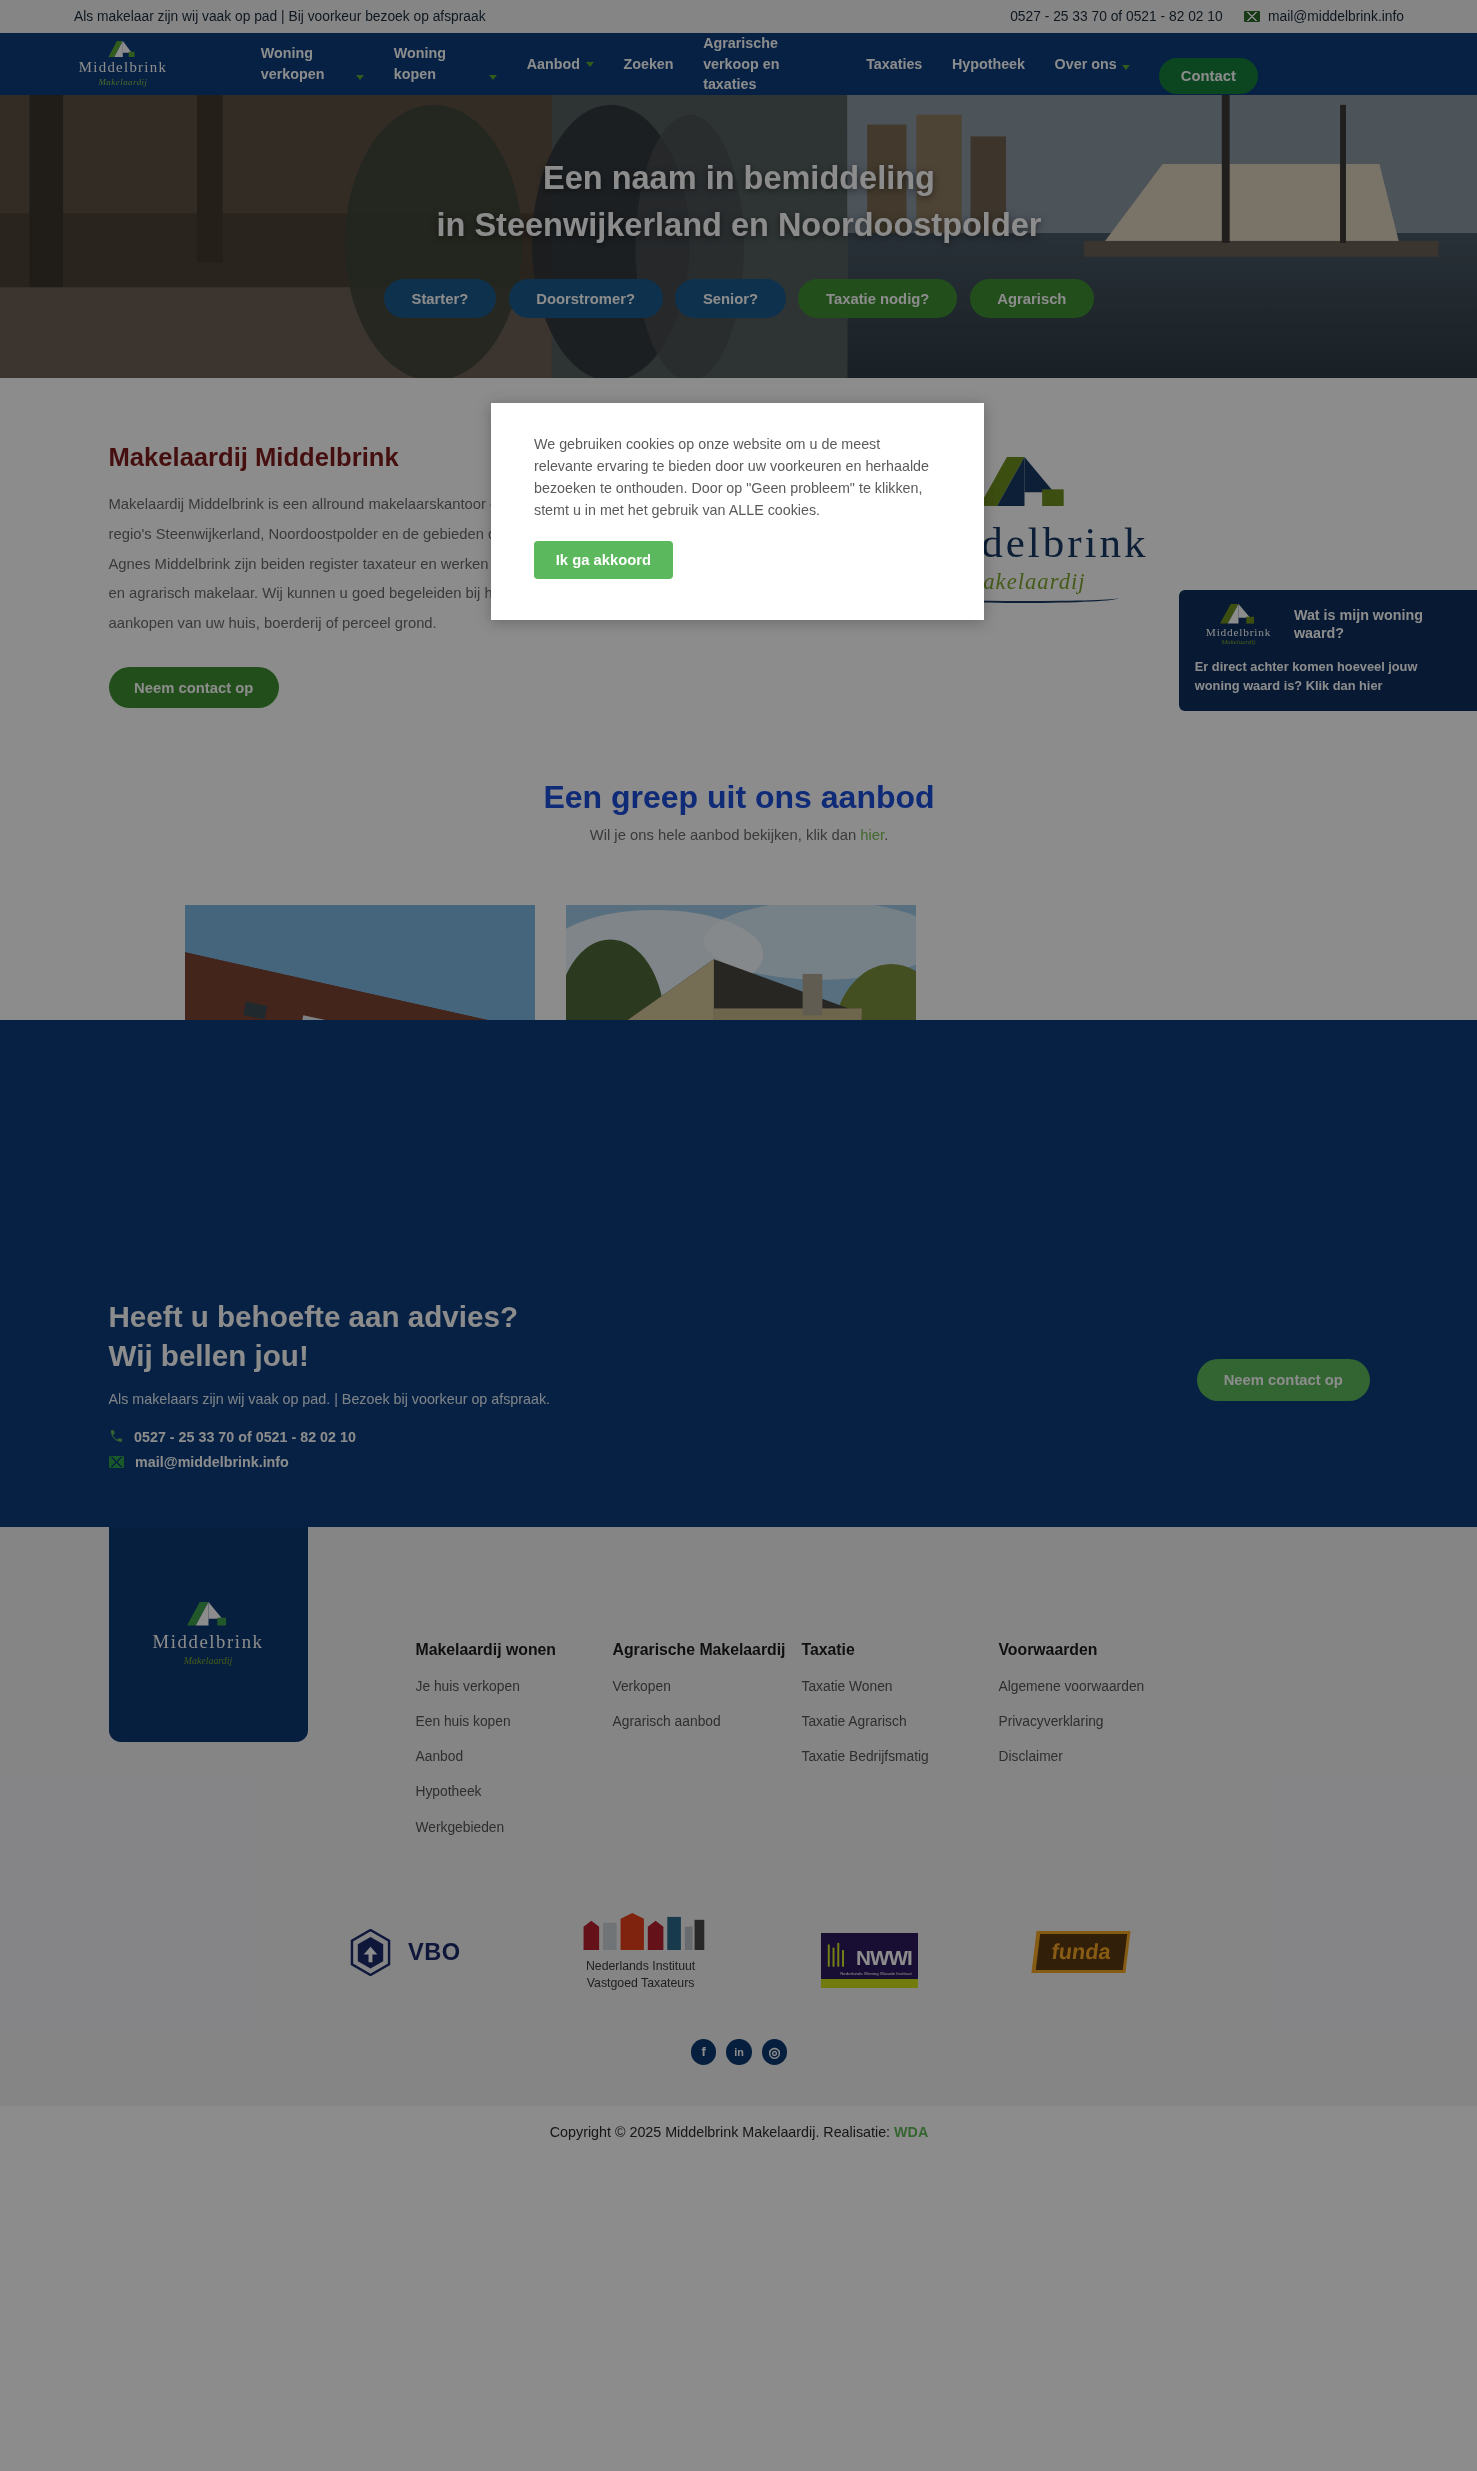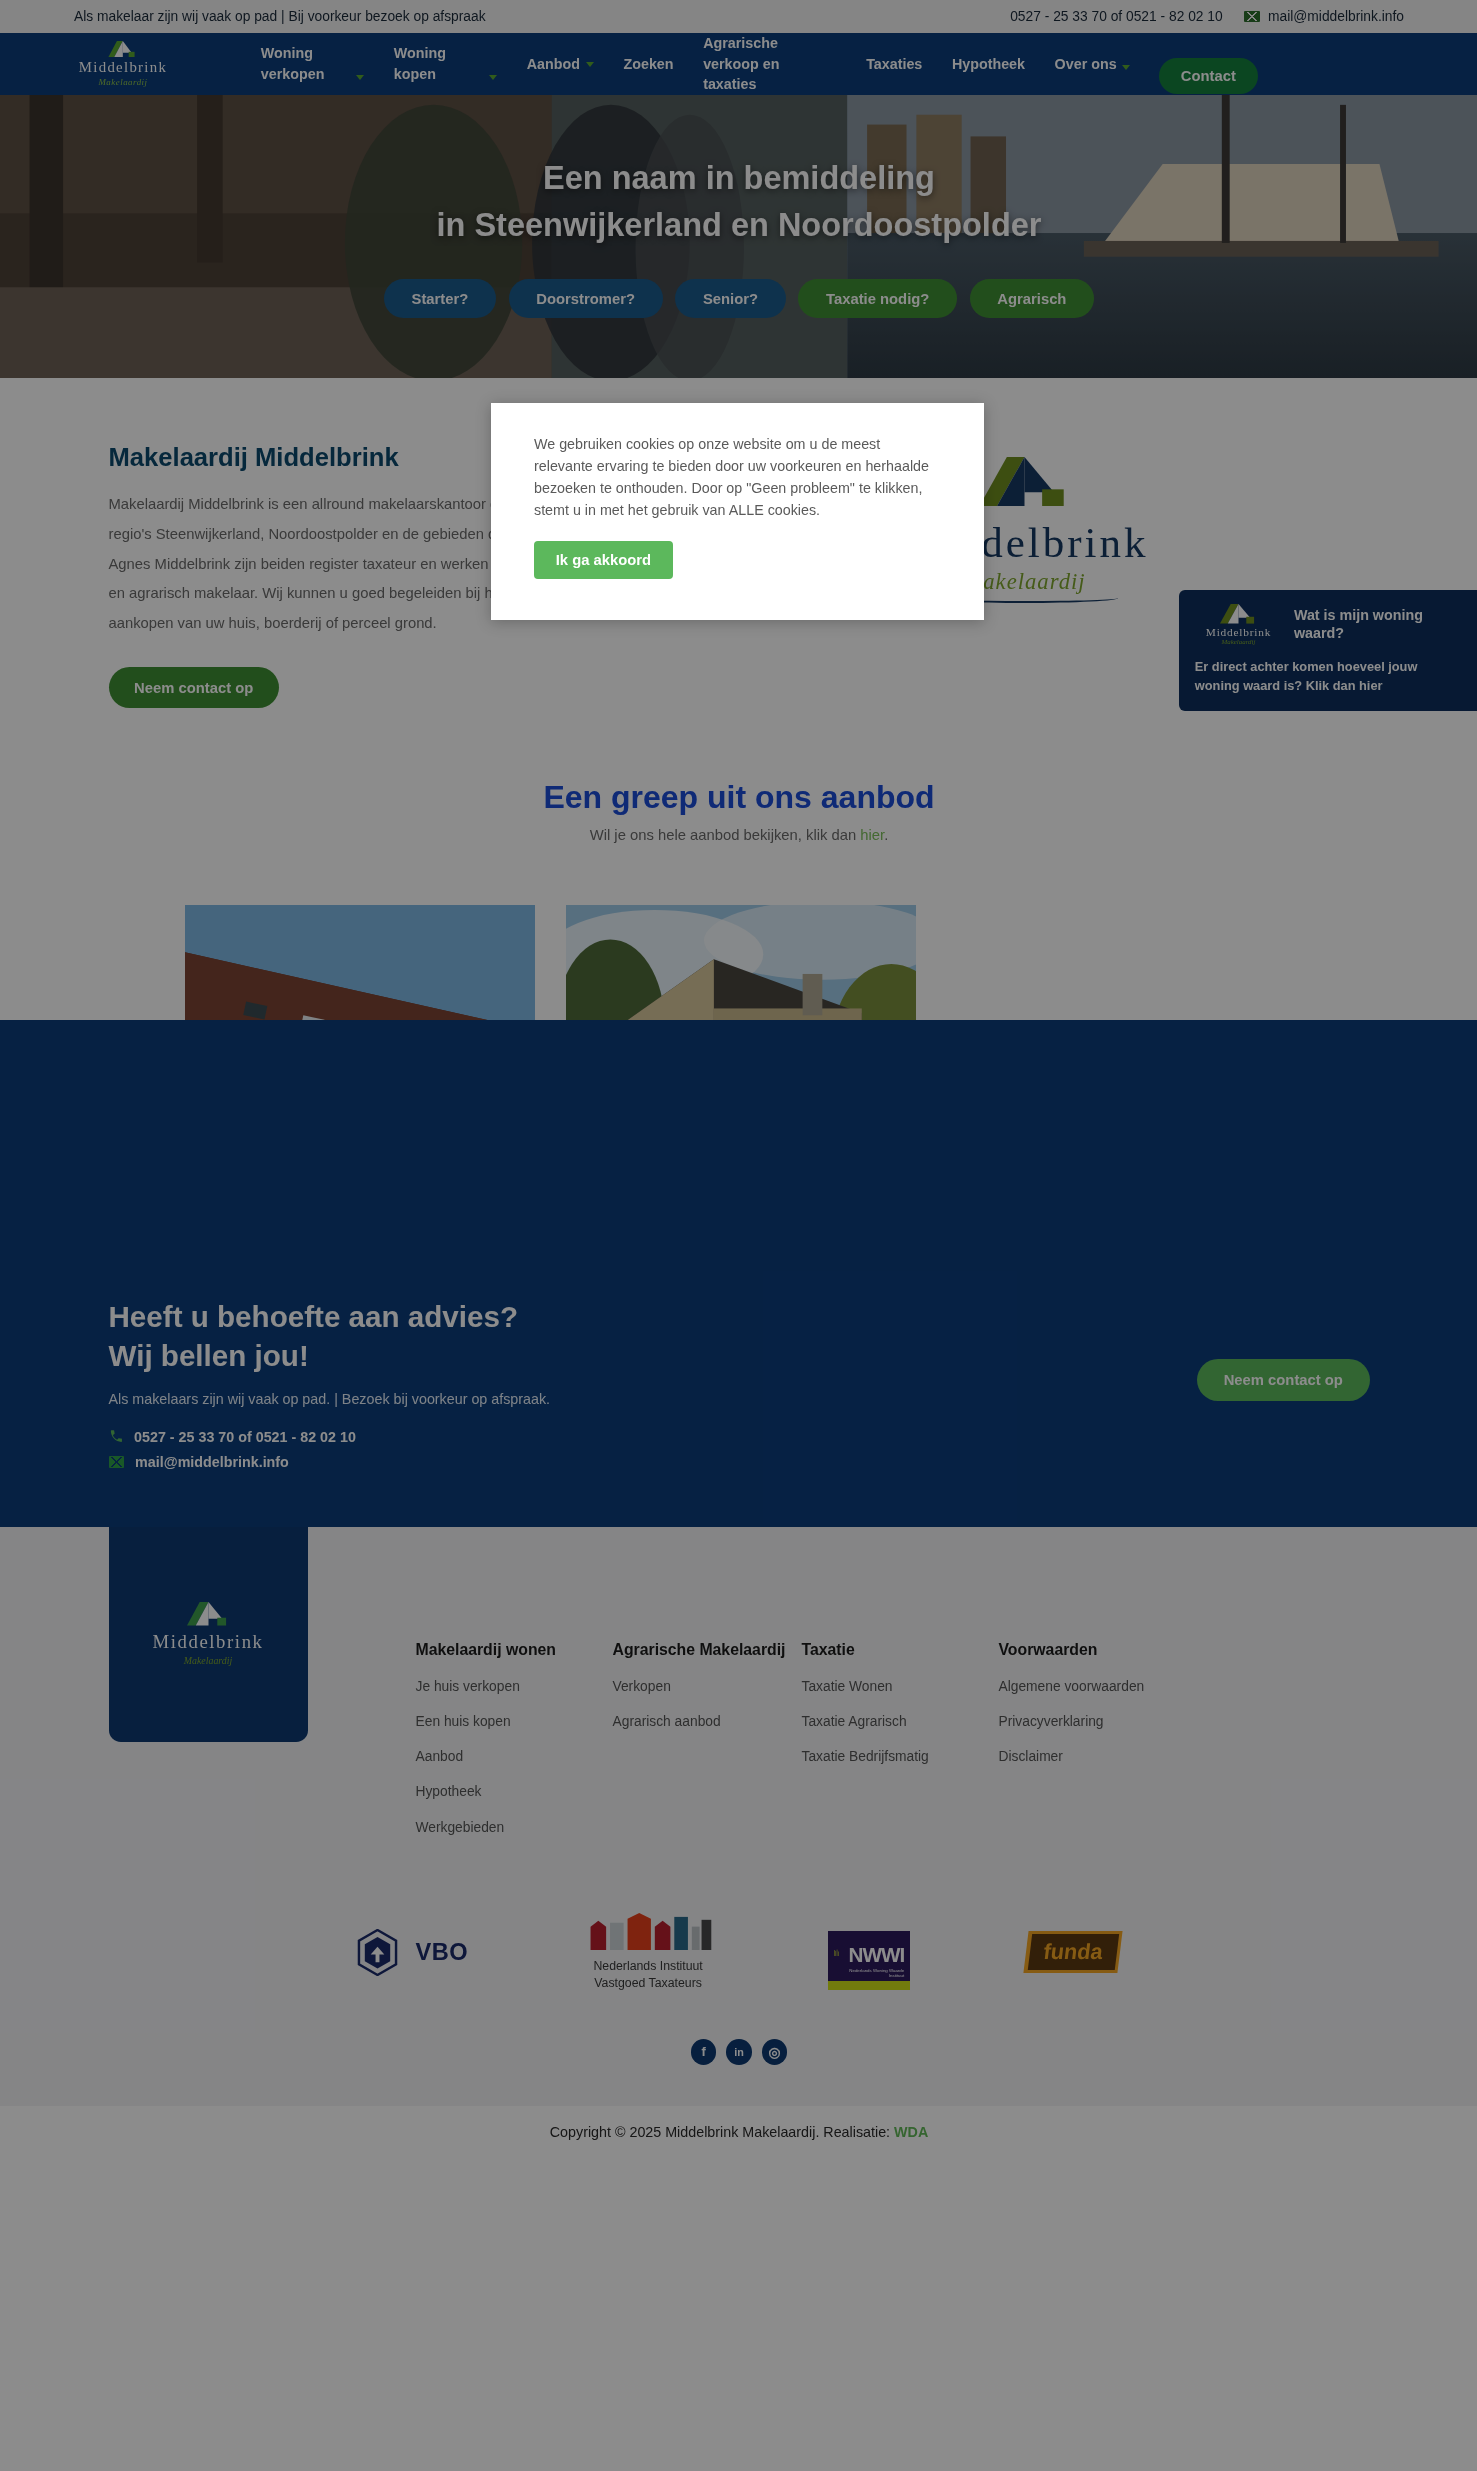--- a/index.html
+++ b/index.html
@@ -65,21 +65,21 @@
   }
   .hero-btns { display: flex; gap: 12.8px; margin-top: 29.6px; }
   .pill { padding: 11.8px 27.6px; border-radius: 25.6px; color: #fff; font-size: 14.8px; font-weight: bold; white-space: nowrap; }
   .pill.blue { background: #1b5b8c; }
   .pill.green { background: #3f8f33; }
 
   
   .about { background: #ffffff; padding: 65px 0 0; position: relative; }
   .about-wrap { width: 1369px; margin: 0 auto; display: flex; padding: 0 54px; }
   .about-left { width: 571px; }
-  .about-h { font-size: 25.6px; color: #0c4a6e; font-weight: bold; margin-bottom: 17.7px; }
+  .about-h { font-size: 25.6px; color: #7f1d1d; font-weight: bold; margin-bottom: 17.7px; }
   .about-p { font-size: 14.8px; color: #6a6a6a; line-height: 2.02; }
   .btn-green {
     display: inline-block; background: #3f8f33; color: #fff; font-weight: bold; font-size: 14.8px;
     padding: 12.8px 25.6px; border-radius: 25.6px; margin-top: 27.6px;
   }
   .about-right { flex: 1; display: flex; justify-content: center; padding-top: 13.8px; }
   .logo-big { text-align: center; }
   .logo-big .word { font-family: "Liberation Serif", serif; font-size: 43px; color: #173a63; letter-spacing: 3px; margin-top: 7.9px; }
   .logo-big .sub { font-family: "Liberation Serif", serif; font-style: italic; font-size: 22.7px; color: #7fa62e; margin-top: 2px; letter-spacing: 1px;}
   .logo-swoosh { width: 187px; height: 9.9px; margin: -2px auto 0; border-bottom: 2px solid #173a63; border-radius: 50%; }
@@ -454,21 +454,21 @@
         <rect x="92" y="4" width="14" height="34" fill="#2b6b8a"></rect>
         <rect x="110" y="14" width="8" height="24" fill="#bdc3c7"></rect>
         <rect x="120" y="7" width="10" height="31" fill="#4a4a4a"></rect>
       </svg>
       <div style="font-size:12.3px;color:#3a3a3a;line-height:1.4;margin-top:3.9px;">
         <div>Nederlands Instituut</div>
         <div>Vastgoed Taxateurs</div>
       </div>
     </div>
 
-    <div style="width:82px;margin-top:16px;">
+    <div style="width:97px;margin-top:16px;">
       <div style="background:#2d1a5e;padding:6.9px 5.9px 3px;position:relative;">
         <div style="display:flex;align-items:flex-end;gap:8.9px;">
           <svg width="25.6" height="29.6" viewBox="0 0 26 30">
             <rect x="1" y="2" width="2.5" height="28" fill="#d6e82a"></rect>
             <rect x="7" y="6" width="2.5" height="24" fill="#d6e82a"></rect>
             <rect x="13" y="0" width="2.5" height="30" fill="#d6e82a"></rect>
             <rect x="19" y="9" width="2.5" height="21" fill="#d6e82a"></rect>
           </svg>
           <span style="color:#fff;font-size:20.7px;font-weight:bold;letter-spacing:-1px;">NWWI</span>
         </div>

